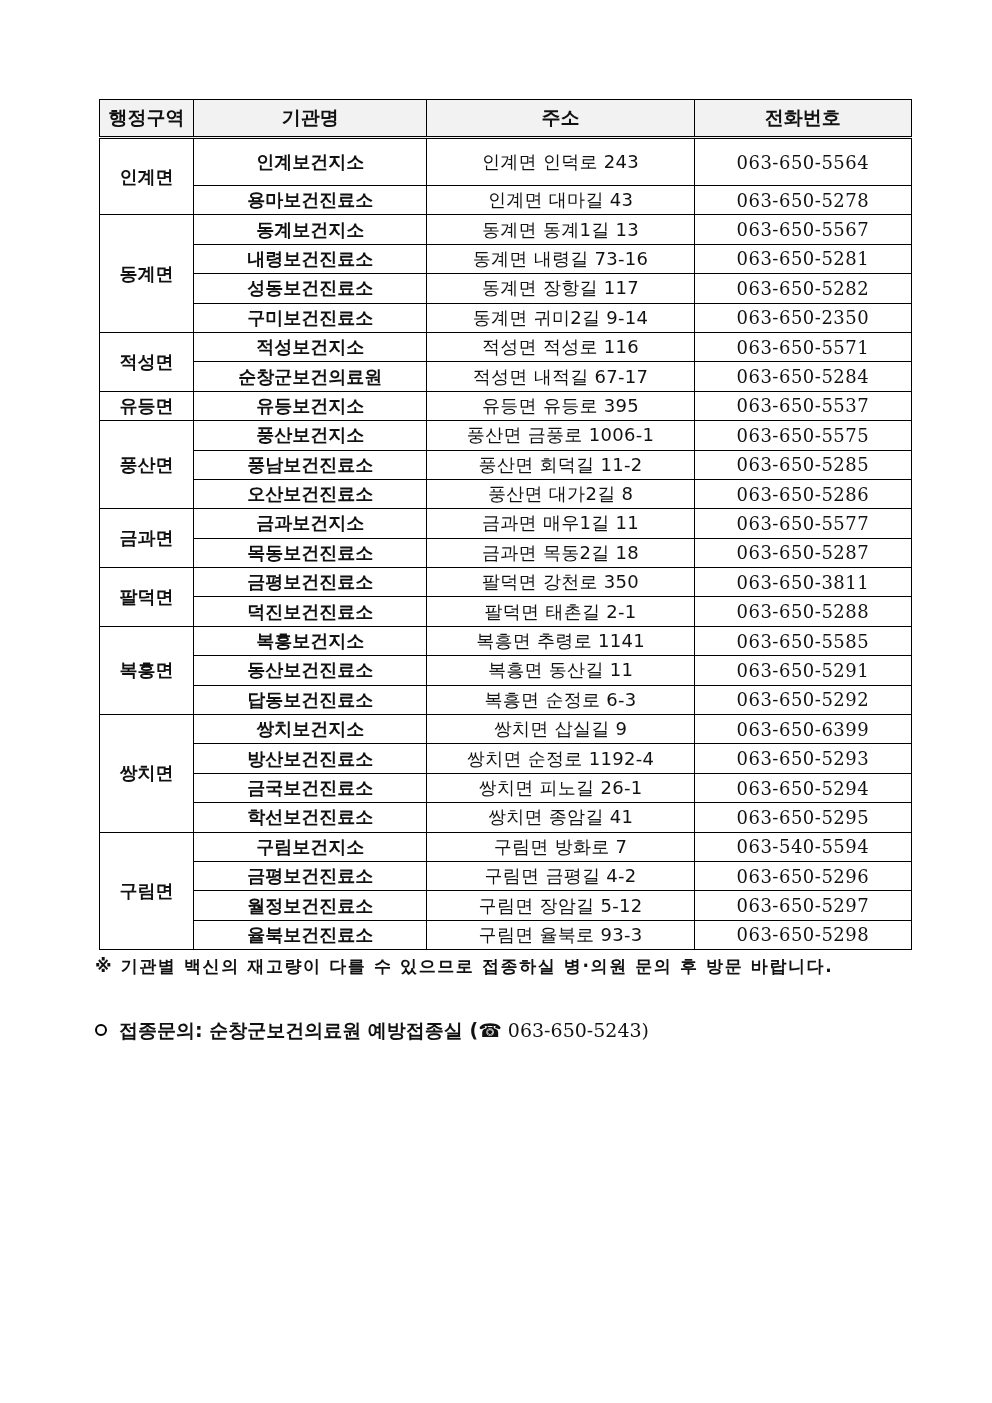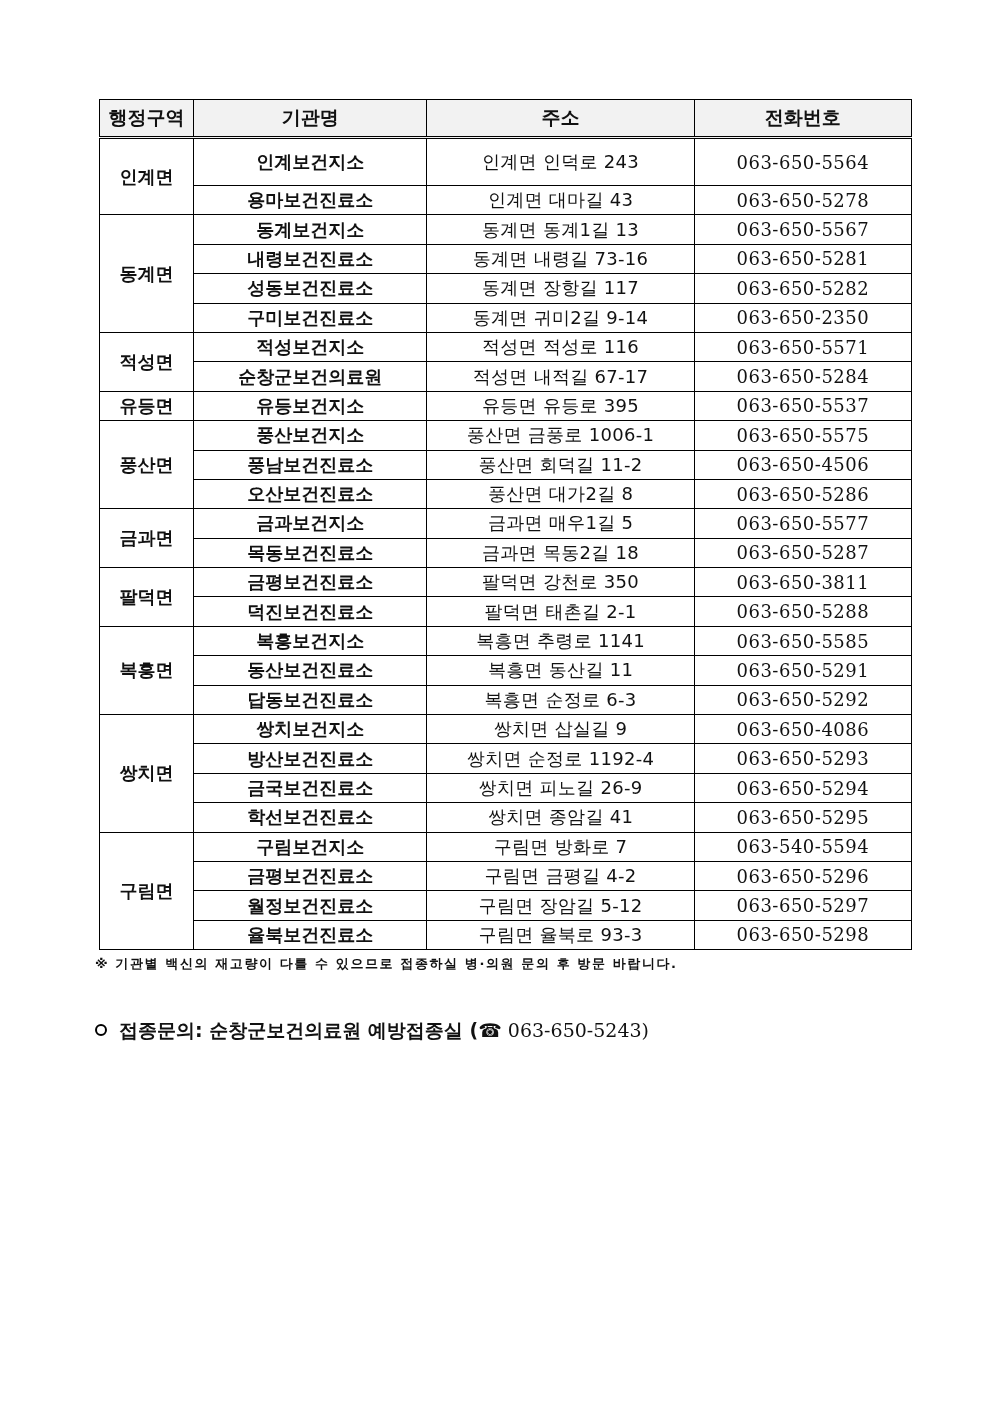--- a/index.html
+++ b/index.html
@@ -15,21 +15,21 @@
   .doc-table tr.tall td { height: 46px; }
   .col-region { width: 94px; }
   .col-name { width: 233px; }
   .col-addr { width: 267px; }
   .col-phone { width: 217px; }
   .region { font-family: "DejaVu Sans", sans-serif; font-weight: bold; font-size: 19px; }
   .inst { font-family: "DejaVu Sans", sans-serif; font-weight: bold; font-size: 18px; }
   .addr { font-family: "DejaVu Sans", sans-serif; font-size: 17px; letter-spacing: 0.3px; }
   .phone { font-family: "DejaVu Serif", serif; font-size: 17.5px; letter-spacing: 0.5px; }
   .note { position: absolute; left: 95px; top: 955px; font-family: "DejaVu Sans", sans-serif;
-          font-weight: bold; font-size: 13px; letter-spacing: 1.6px; white-space: nowrap; }
+          font-weight: bold; font-size: 17px; letter-spacing: 1.6px; white-space: nowrap; }
   .inquiry { position: absolute; left: 95px; top: 1018px; font-family: "DejaVu Sans", sans-serif;
           font-weight: bold; font-size: 19px; white-space: nowrap; }
   .inquiry .bullet { display: inline-block; width: 12px; height: 12px; border: 2px solid #000;
           border-radius: 50%; margin-right: 12px; vertical-align: 1px; box-sizing: border-box; }
   .inquiry .phone-num { font-family: "DejaVu Serif", serif; font-weight: normal; }
 </style>
 </head>
 <body>
 
 <table class="doc-table">
@@ -99,31 +99,31 @@
       </tr>
       <tr>
         <td class="region" rowspan="3">풍산면</td>
         <td class="inst">풍산보건지소</td>
         <td class="addr">풍산면 금풍로 1006-1</td>
         <td class="phone">063-650-5575</td>
       </tr>
       <tr>
         <td class="inst">풍남보건진료소</td>
         <td class="addr">풍산면 회덕길 11-2</td>
-        <td class="phone">063-650-4506</td>
+        <td class="phone">063-650-5285</td>
       </tr>
       <tr>
         <td class="inst">오산보건진료소</td>
         <td class="addr">풍산면 대가2길 8</td>
         <td class="phone">063-650-5286</td>
       </tr>
       <tr>
         <td class="region" rowspan="2">금과면</td>
         <td class="inst">금과보건지소</td>
-        <td class="addr">금과면 매우1길 5</td>
+        <td class="addr">금과면 매우1길 11</td>
         <td class="phone">063-650-5577</td>
       </tr>
       <tr>
         <td class="inst">목동보건진료소</td>
         <td class="addr">금과면 목동2길 18</td>
         <td class="phone">063-650-5287</td>
       </tr>
       <tr>
         <td class="region" rowspan="2">팔덕면</td>
         <td class="inst">금평보건진료소</td>
@@ -148,30 +148,30 @@
       </tr>
       <tr>
         <td class="inst">답동보건진료소</td>
         <td class="addr">복흥면 순정로 6-3</td>
         <td class="phone">063-650-5292</td>
       </tr>
       <tr>
         <td class="region" rowspan="4">쌍치면</td>
         <td class="inst">쌍치보건지소</td>
         <td class="addr">쌍치면 삽실길 9</td>
-        <td class="phone">063-650-4086</td>
+        <td class="phone">063-650-6399</td>
       </tr>
       <tr>
         <td class="inst">방산보건진료소</td>
         <td class="addr">쌍치면 순정로 1192-4</td>
         <td class="phone">063-650-5293</td>
       </tr>
       <tr>
         <td class="inst">금국보건진료소</td>
-        <td class="addr">쌍치면 피노길 26-9</td>
+        <td class="addr">쌍치면 피노길 26-1</td>
         <td class="phone">063-650-5294</td>
       </tr>
       <tr>
         <td class="inst">학선보건진료소</td>
         <td class="addr">쌍치면 종암길 41</td>
         <td class="phone">063-650-5295</td>
       </tr>
       <tr>
         <td class="region" rowspan="4">구림면</td>
         <td class="inst">구림보건지소</td>

